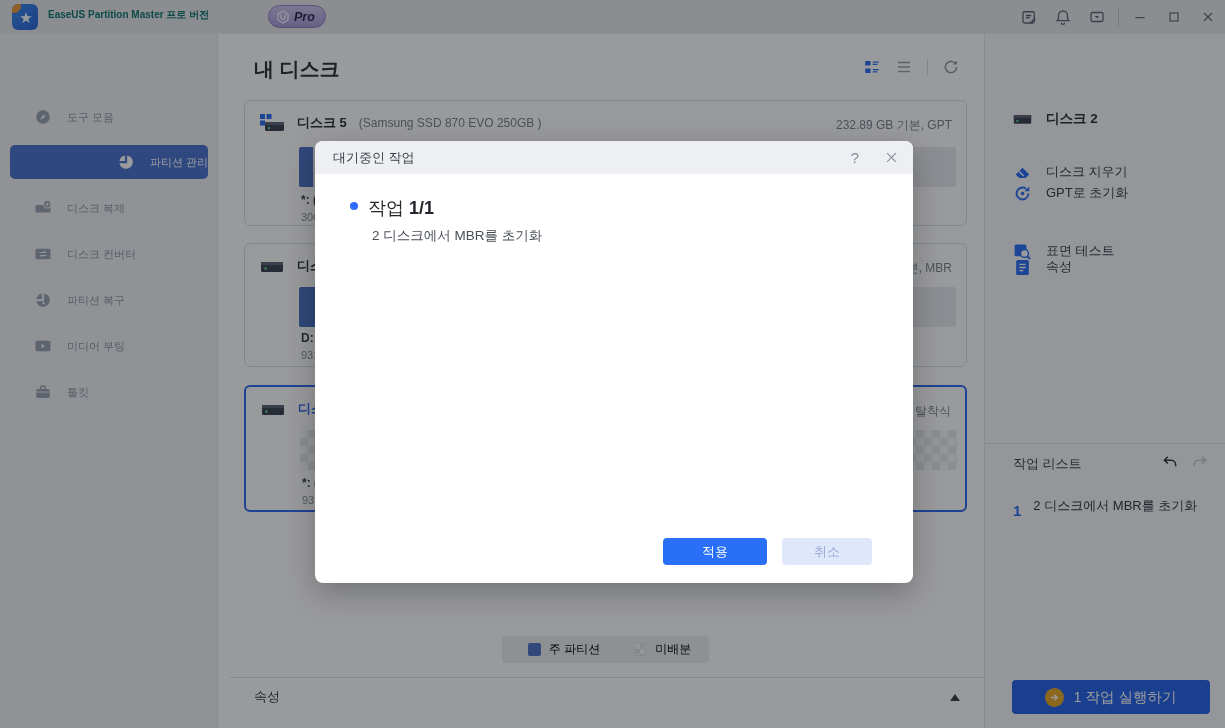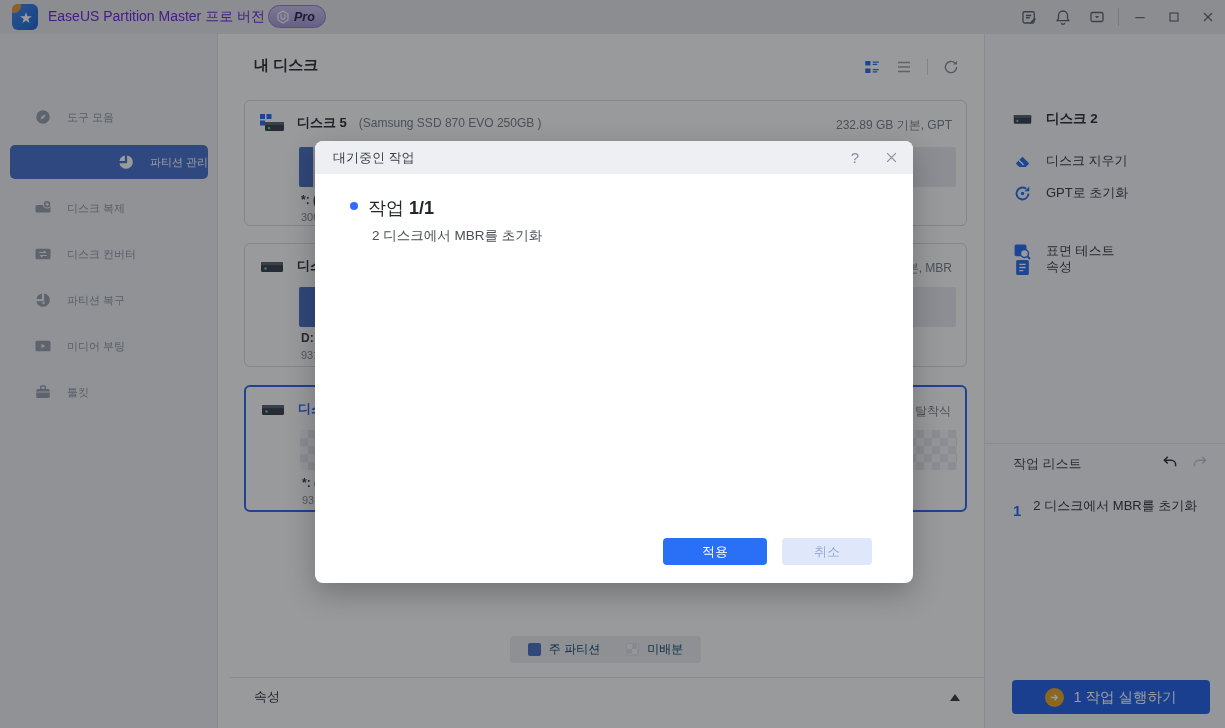--- a/index.html
+++ b/index.html
@@ -5,58 +5,58 @@
   * { margin:0; padding:0; box-sizing:border-box; }
   html,body { width:1225px; height:728px; overflow:hidden; }
   body { font-family:"Liberation Sans","DejaVu Sans",sans-serif; position:relative; background:#fff; }
 
   
   .titlebar { position:absolute; left:0; top:0; width:1225px; height:34px; background:#e7e9ed; display:flex; align-items:center; }
   .logo { position:absolute; left:12px; top:4px; width:26px; height:26px; border-radius:6px;
           background:linear-gradient(135deg,#3a8bef,#2563d9); display:flex; align-items:center; justify-content:center; overflow:hidden; }
   .logo .wedge { position:absolute; left:-5px; top:-5px; width:14px; height:14px; border-radius:50%; background:#f09b3c; }
   .logo .star { color:#fff; font-size:15px; line-height:1; position:relative; left:1px; top:0px; }
-  .app-title { position:absolute; left:48px; top:8px; font-size:14px; font-weight:normal; color:#6d28d9; }
+  .app-title { position:absolute; left:48px; top:8px; font-size:10px; font-weight:bold; color:#0f766e; }
   .pro-badge { position:absolute; left:268px; top:5px; height:23px; padding:0 10px 0 6px; border-radius:12px;
                background:linear-gradient(180deg,#cdc4ee,#a89bd8); border:1px solid #8f80c8; display:flex; align-items:center; gap:3px; }
   .pro-badge .pro-text { font-size:12.5px; font-weight:bold; font-style:italic; color:#2a2550; }
   .tb-icons { position:absolute; right:0; top:0; height:34px; display:flex; align-items:center; }
   .tb-btn { width:34px; height:34px; display:flex; align-items:center; justify-content:center; color:#5c6370; }
   .tb-sep { width:1px; height:18px; background:#c3c7cd; margin:0 4px; }
 
   
   .sidebar { position:absolute; left:0; top:34px; width:218px; bottom:0; background:#eff1f5; border-right:1px solid #e2e4e9; }
   .nav-item { position:absolute; left:10px; width:198px; height:34px; border-radius:5px; display:flex; align-items:center;
               gap:15px; padding-left:24px; color:#9199a6; font-size:11px; cursor:pointer; }
   .nav-item .nico { width:18px; height:18px; color:#9aa2af; display:flex; }
   .nav-item.active { background:#4a72cf; color:#fff; }
   .nav-item.active .nico { color:#fff; }
 
   
   .main { position:absolute; left:230px; top:34px; width:754px; bottom:0; background:#ffffff; }
-  .main-header { position:absolute; left:24px; top:22px; font-size:15px; font-weight:bold; color:#2b2f36; }
+  .main-header { position:absolute; left:24px; top:22px; font-size:20px; font-weight:bold; color:#2b2f36; }
   .view-icons { position:absolute; right:24px; top:24px; display:flex; align-items:center; gap:14px; }
   .vi { width:18px; height:18px; display:flex; }
 
   .disk-card { position:absolute; left:14px; width:723px; height:126px; border:1px solid #d9dde3; border-radius:6px; background:#fff; }
   .disk-card.selected { border:2px solid #2e68f0; }
   .disk-head { position:absolute; left:14px; top:12px; display:flex; align-items:center; gap:12px; }
   .disk-name { font-size:13px; font-weight:bold; color:#2b2f36; }
   .disk-name.blue { color:#2e68f0; }
   .disk-detail { font-size:12px; color:#7b828d; }
   .disk-summary { position:absolute; right:14px; top:16px; font-size:12px; color:#7b828d; white-space:nowrap; }
   .bar { position:absolute; left:54px; top:46px; width:657px; height:40px; background:#e9ebef; border-radius:2px; overflow:hidden; }
   .seg-blue { position:absolute; left:0; top:0; bottom:0; background:#4a72c4; }
   .checker { background:conic-gradient(#e6e8ec 25%, #f8f9fb 0 50%, #e6e8ec 0 75%, #f8f9fb 0) 0 0/16px 16px; }
   .plabel1 { position:absolute; left:56px; top:92px; font-size:12px; font-weight:bold; color:#3a3f47; }
   .plabel2 { position:absolute; left:56px; top:110px; font-size:11px; color:#8a9097; }
 
   .legend-wrap { position:absolute; left:14px; top:602px; width:723px; display:flex; justify-content:center; }
   .legend { background:#eceef2; border-radius:4px; height:27px; display:flex; align-items:center; gap:26px; padding:0 18px; }
-  .legend-item { display:flex; align-items:center; gap:8px; font-size:12px; color:#0c4a6e; }
+  .legend-item { display:flex; align-items:center; gap:8px; font-size:12px; color:#000000;margin-left:8px; }
   .sw { width:13px; height:13px; border-radius:2px; }
   .sw.primary { background:#4a72c4; }
   .sw.unalloc { background:conic-gradient(#dfe2e7 25%, #f7f8fa 0 50%, #dfe2e7 0 75%, #f7f8fa 0) 0 0/10px 10px; border:1px solid #e0e3e8; }
 
   .props-divider { position:absolute; left:0; top:643px; width:754px; height:1px; background:#e0e2e6; }
   .props-label { position:absolute; left:24px; top:654px; font-size:13px; color:#2f333a; }
   .props-collapse { position:absolute; right:24px; top:660px; width:0; height:0;
                     border-left:5px solid transparent; border-right:5px solid transparent; border-bottom:7px solid #3a3f47; cursor:pointer; }
 
   
@@ -324,21 +324,21 @@
   <div class="rp-row" style="top:73px;">
     <span class="rico">
       <svg width="20" height="18" viewBox="0 0 24 20">
           <rect x="1" y="5" width="22" height="11" rx="1.5" fill="#39404e"></rect>
           <rect x="1" y="5" width="22" height="3.5" fill="#5b6374"></rect>
           <circle cx="5.5" cy="12.5" r="1.4" fill="#58d68d"></circle>
         </svg>
     </span>
     <span class="rp-title-text">디스크 2</span>
   </div>
-  <div class="rp-row" style="top:115px;">
+  <div class="rp-row" style="top:126px;">
     <span class="rico">
       <svg width="19" height="19" viewBox="0 0 24 24">
           <path d="M3.5 14.5L12 6l8.5 8.5-4.5 4.5H8z" fill="#2a6df5"></path>
           <path d="M7.5 10.5l6 6" stroke="#ffffff" stroke-width="1.6"></path>
         </svg>
     </span>
     <span class="rp-action-text">디스크 지우기</span>
   </div>
   <div class="rp-row" style="top:147px;">
     <span class="rico">

